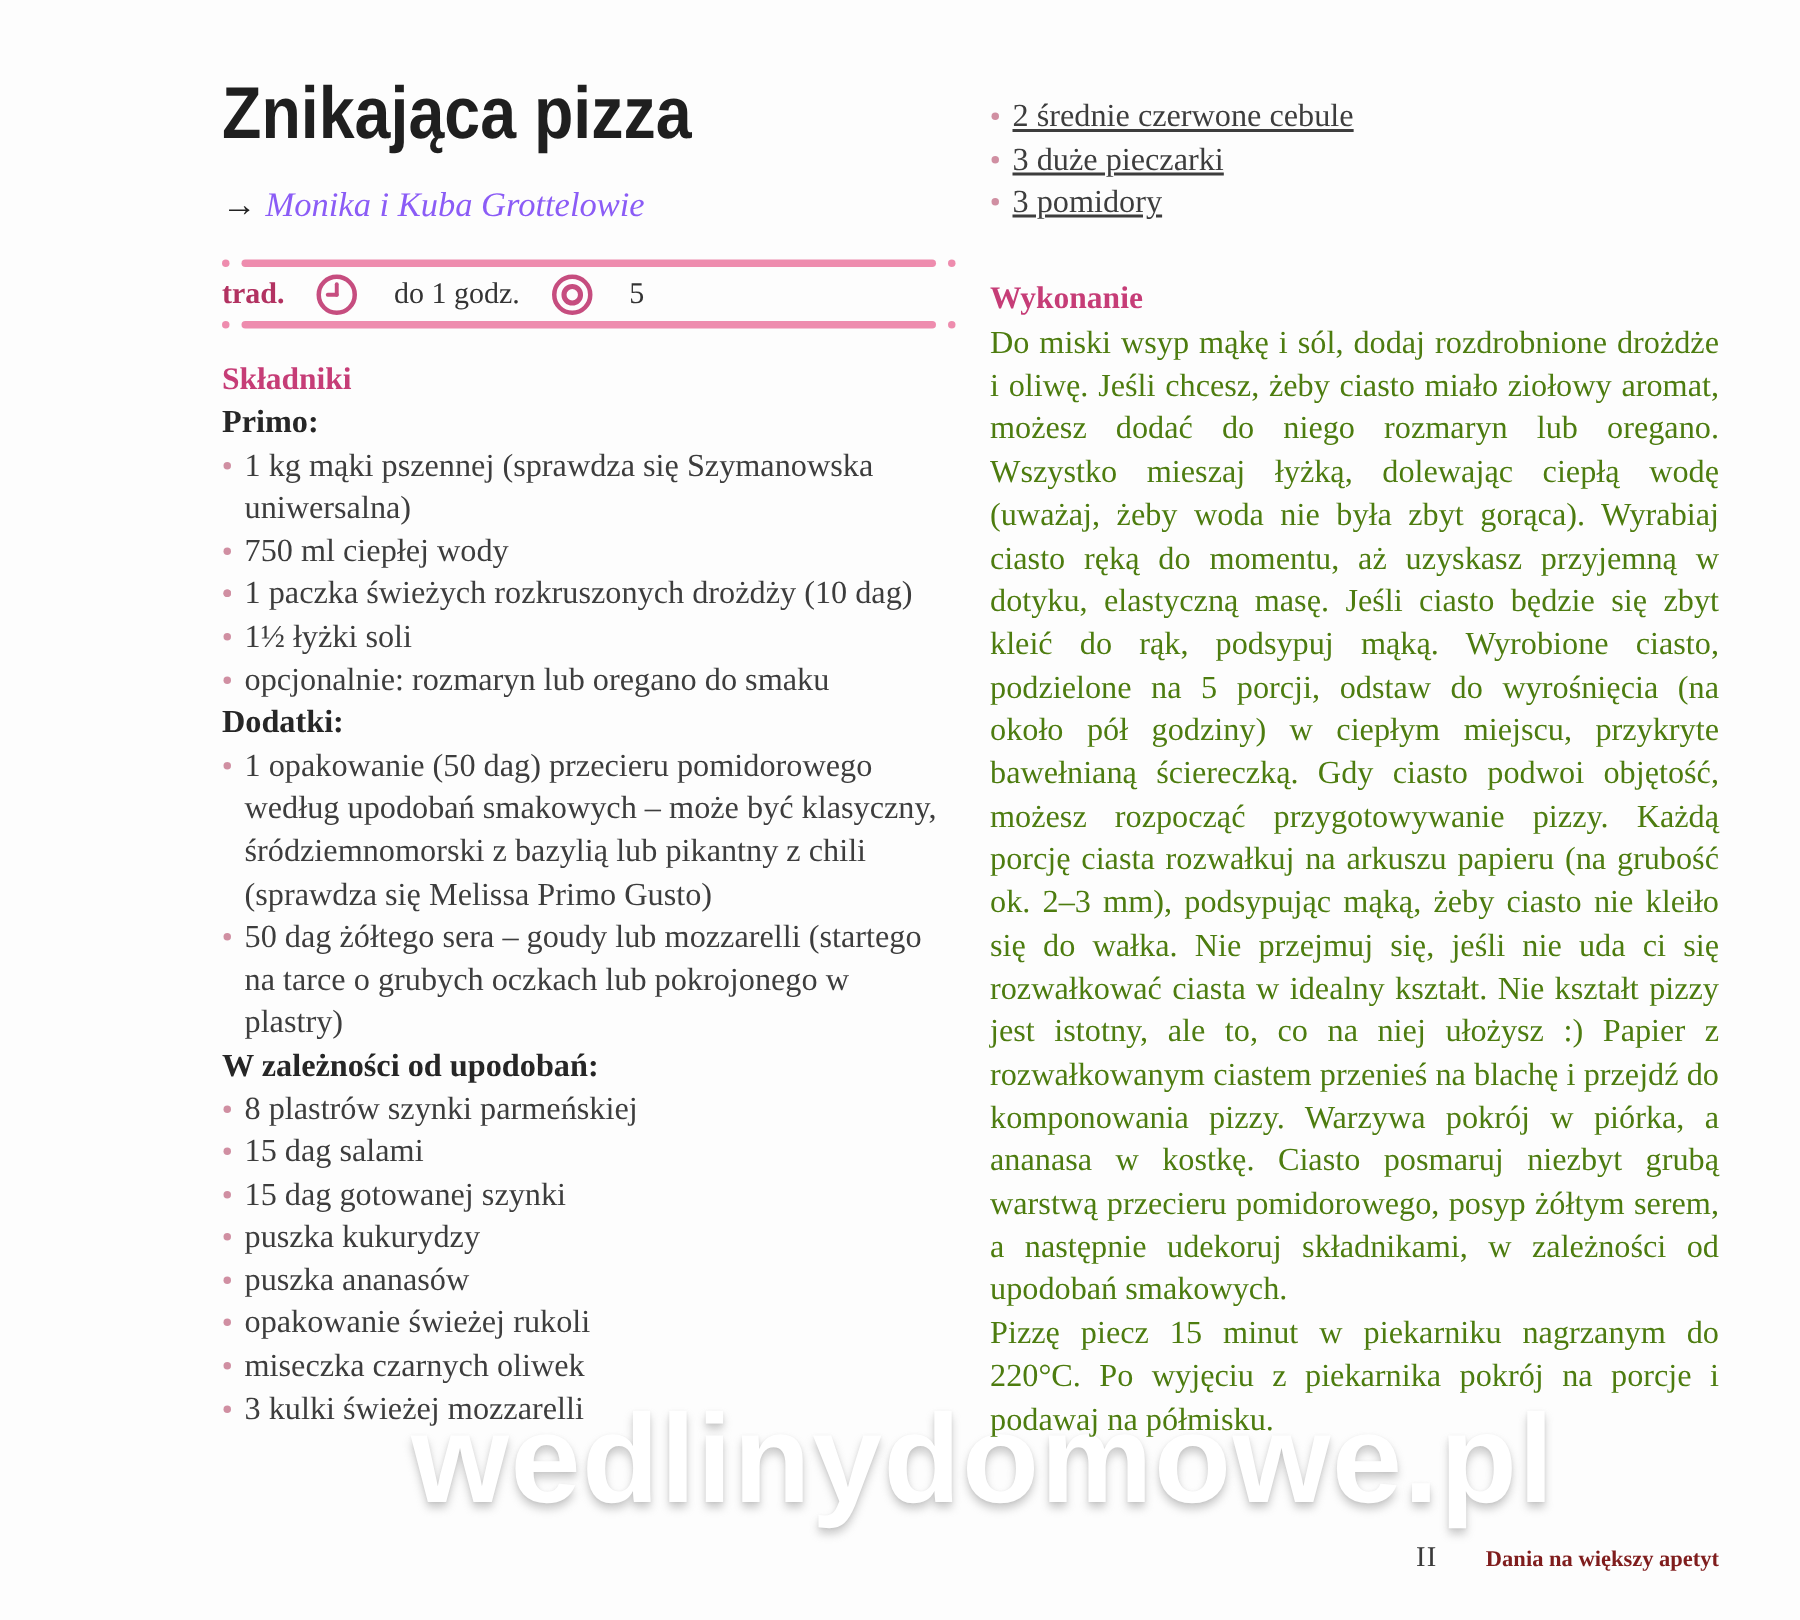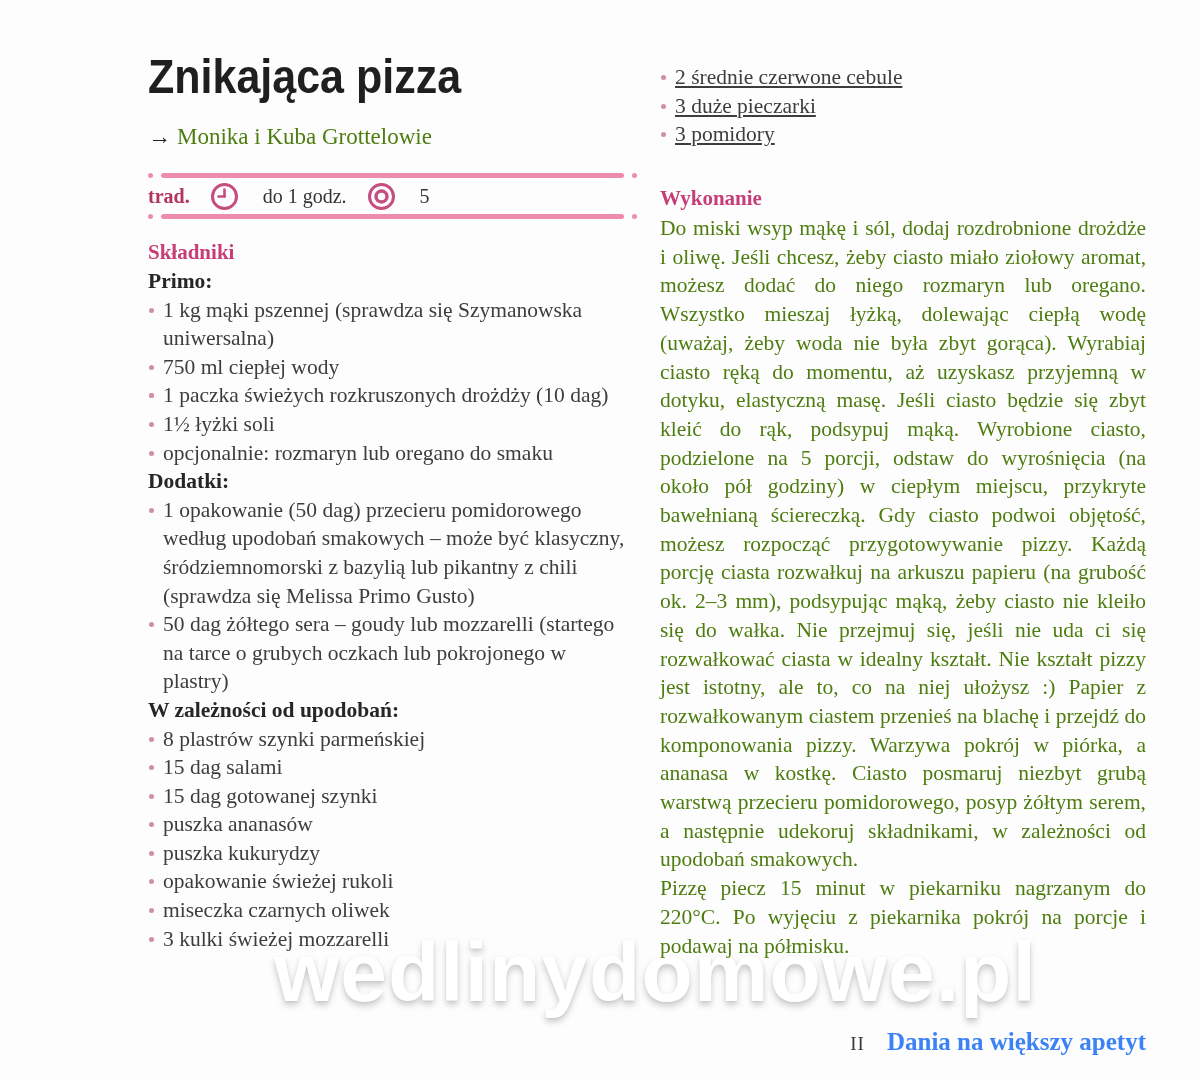--- a/index.html
+++ b/index.html
@@ -12,21 +12,21 @@
     text-shadow:0 4px 6px rgba(145,145,145,0.45),0 1px 2px rgba(170,170,170,0.25);}
   .col{position:absolute;z-index:2;}
   .left-col{left:148px;top:0;width:489px;}
   .right-col{left:660px;top:0;width:486px;}
   
   .title{position:absolute;left:0;top:52px;margin:0;font-family:"Liberation Sans",sans-serif;
     font-weight:700;font-size:43px;line-height:1;color:#1f1f1f;letter-spacing:0;
     transform:scaleY(1.14);transform-origin:left top;white-space:nowrap;}
   .author-row{position:absolute;left:0;top:124px;font-size:23px;display:flex;align-items:center;gap:6px;}
   .author-arrow{color:#222;font-style:normal;}
-  .author-name{color:#4d7c0f;}
+  .author-name{color:#8b5cf6;font-style:italic;}
   
   .rule{position:absolute;left:0;width:100%;display:flex;align-items:center;height:6px;}
   .rule-top{top:172px;} .rule-bottom{top:213px;}
   .rdot{width:5px;height:5px;border-radius:50%;background:#ee8cae;flex:0 0 auto;}
   .rline{flex:1;height:5px;border-radius:3px;background:#ee8cae;margin:0 8px;}
   .meta-row{position:absolute;left:0;top:181px;height:30px;display:flex;align-items:center;}
   .meta-label{font-weight:700;font-size:20px;color:#b23261;}
   .meta-icon{margin-left:20px;flex:0 0 auto;}
   .meta-text{margin-left:24px;font-size:20px;color:#333;}
   
@@ -39,23 +39,23 @@
   .entries-right{top:63px;text-decoration:underline;}
   .entry{position:relative;padding-left:15px;color:#3d3d3d;}
   .entry .bullet{position:absolute;left:1px;top:12px;width:5px;height:5px;border-radius:50%;background:#d08fa2;}
   .entry.subheader{padding-left:0;font-weight:700;color:#262626;}
   
   .paras{position:absolute;left:0;top:214px;width:100%;}
   .method-p{margin:0;font-size:21.5px;line-height:28.7px;text-align:justify;color:#4d7c0f;
     hyphens:auto;-webkit-hyphens:auto;}
   
   .footer{position:absolute;left:660px;top:1028px;width:486px;z-index:2;
-    display:flex;justify-content:flex-end;align-items:baseline;gap:22px;}
+    display:flex;justify-content:flex-end;align-items:baseline;gap:32px;}
   .pagenum{font-size:19px;color:#3a3a3a;letter-spacing:1px;}
-  .section-title{font-size:25px;font-weight:700;color:#3b82f6;}
+  .section-title{font-size:15px;font-weight:700;color:#7f1d1d;}
 </style>
 </head>
 <body>
 
 <div class="page">
 
   <div class="watermark">wedlinydomowe.pl</div>
 
   <div class="col left-col">
     <h1 class="title">Znikająca pizza</h1>
@@ -160,26 +160,26 @@
           <span class="entry-text">15 dag salami</span>
         </div>
 
         <div class="entry item">
           <span class="bullet"></span>
           <span class="entry-text">15 dag gotowanej szynki</span>
         </div>
 
         <div class="entry item">
           <span class="bullet"></span>
+          <span class="entry-text">puszka kukurydzy</span>
+        </div>
+
+        <div class="entry item">
+          <span class="bullet"></span>
           <span class="entry-text">puszka ananasów</span>
-        </div>
-
-        <div class="entry item">
-          <span class="bullet"></span>
-          <span class="entry-text">puszka kukurydzy</span>
         </div>
 
         <div class="entry item">
           <span class="bullet"></span>
           <span class="entry-text">opakowanie świeżej rukoli</span>
         </div>
 
         <div class="entry item">
           <span class="bullet"></span>
           <span class="entry-text">miseczka czarnych oliwek</span>

